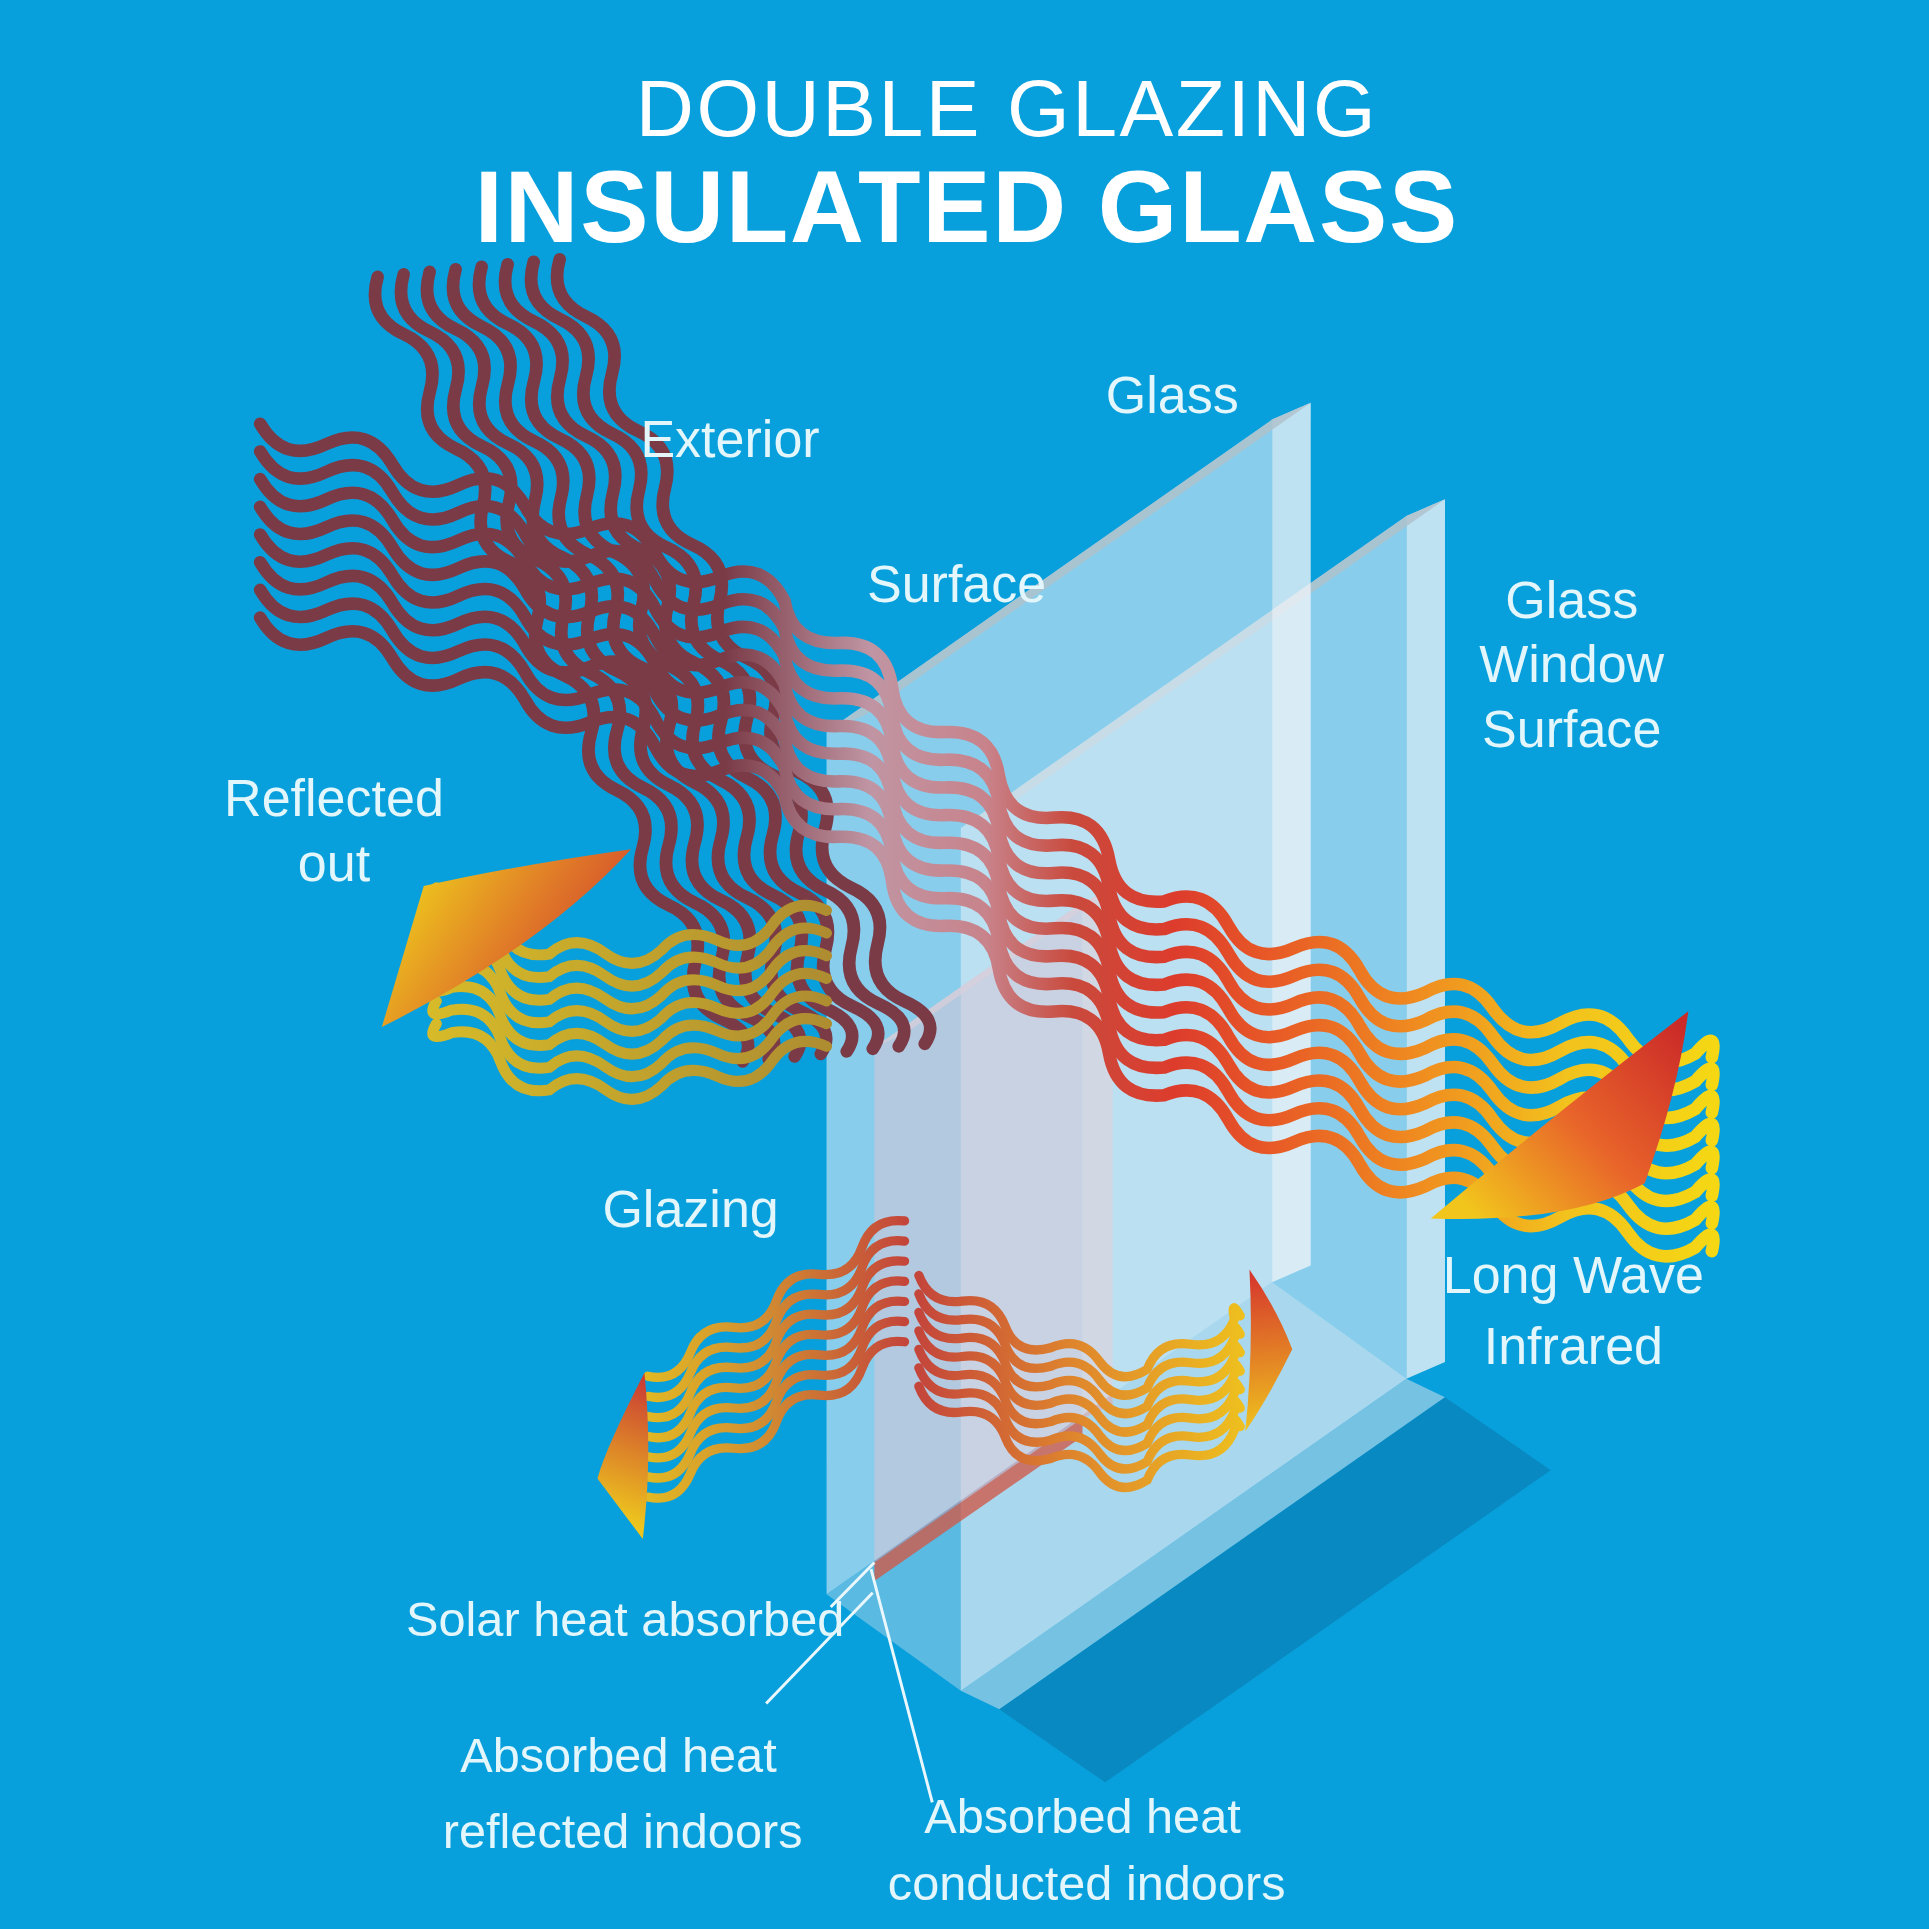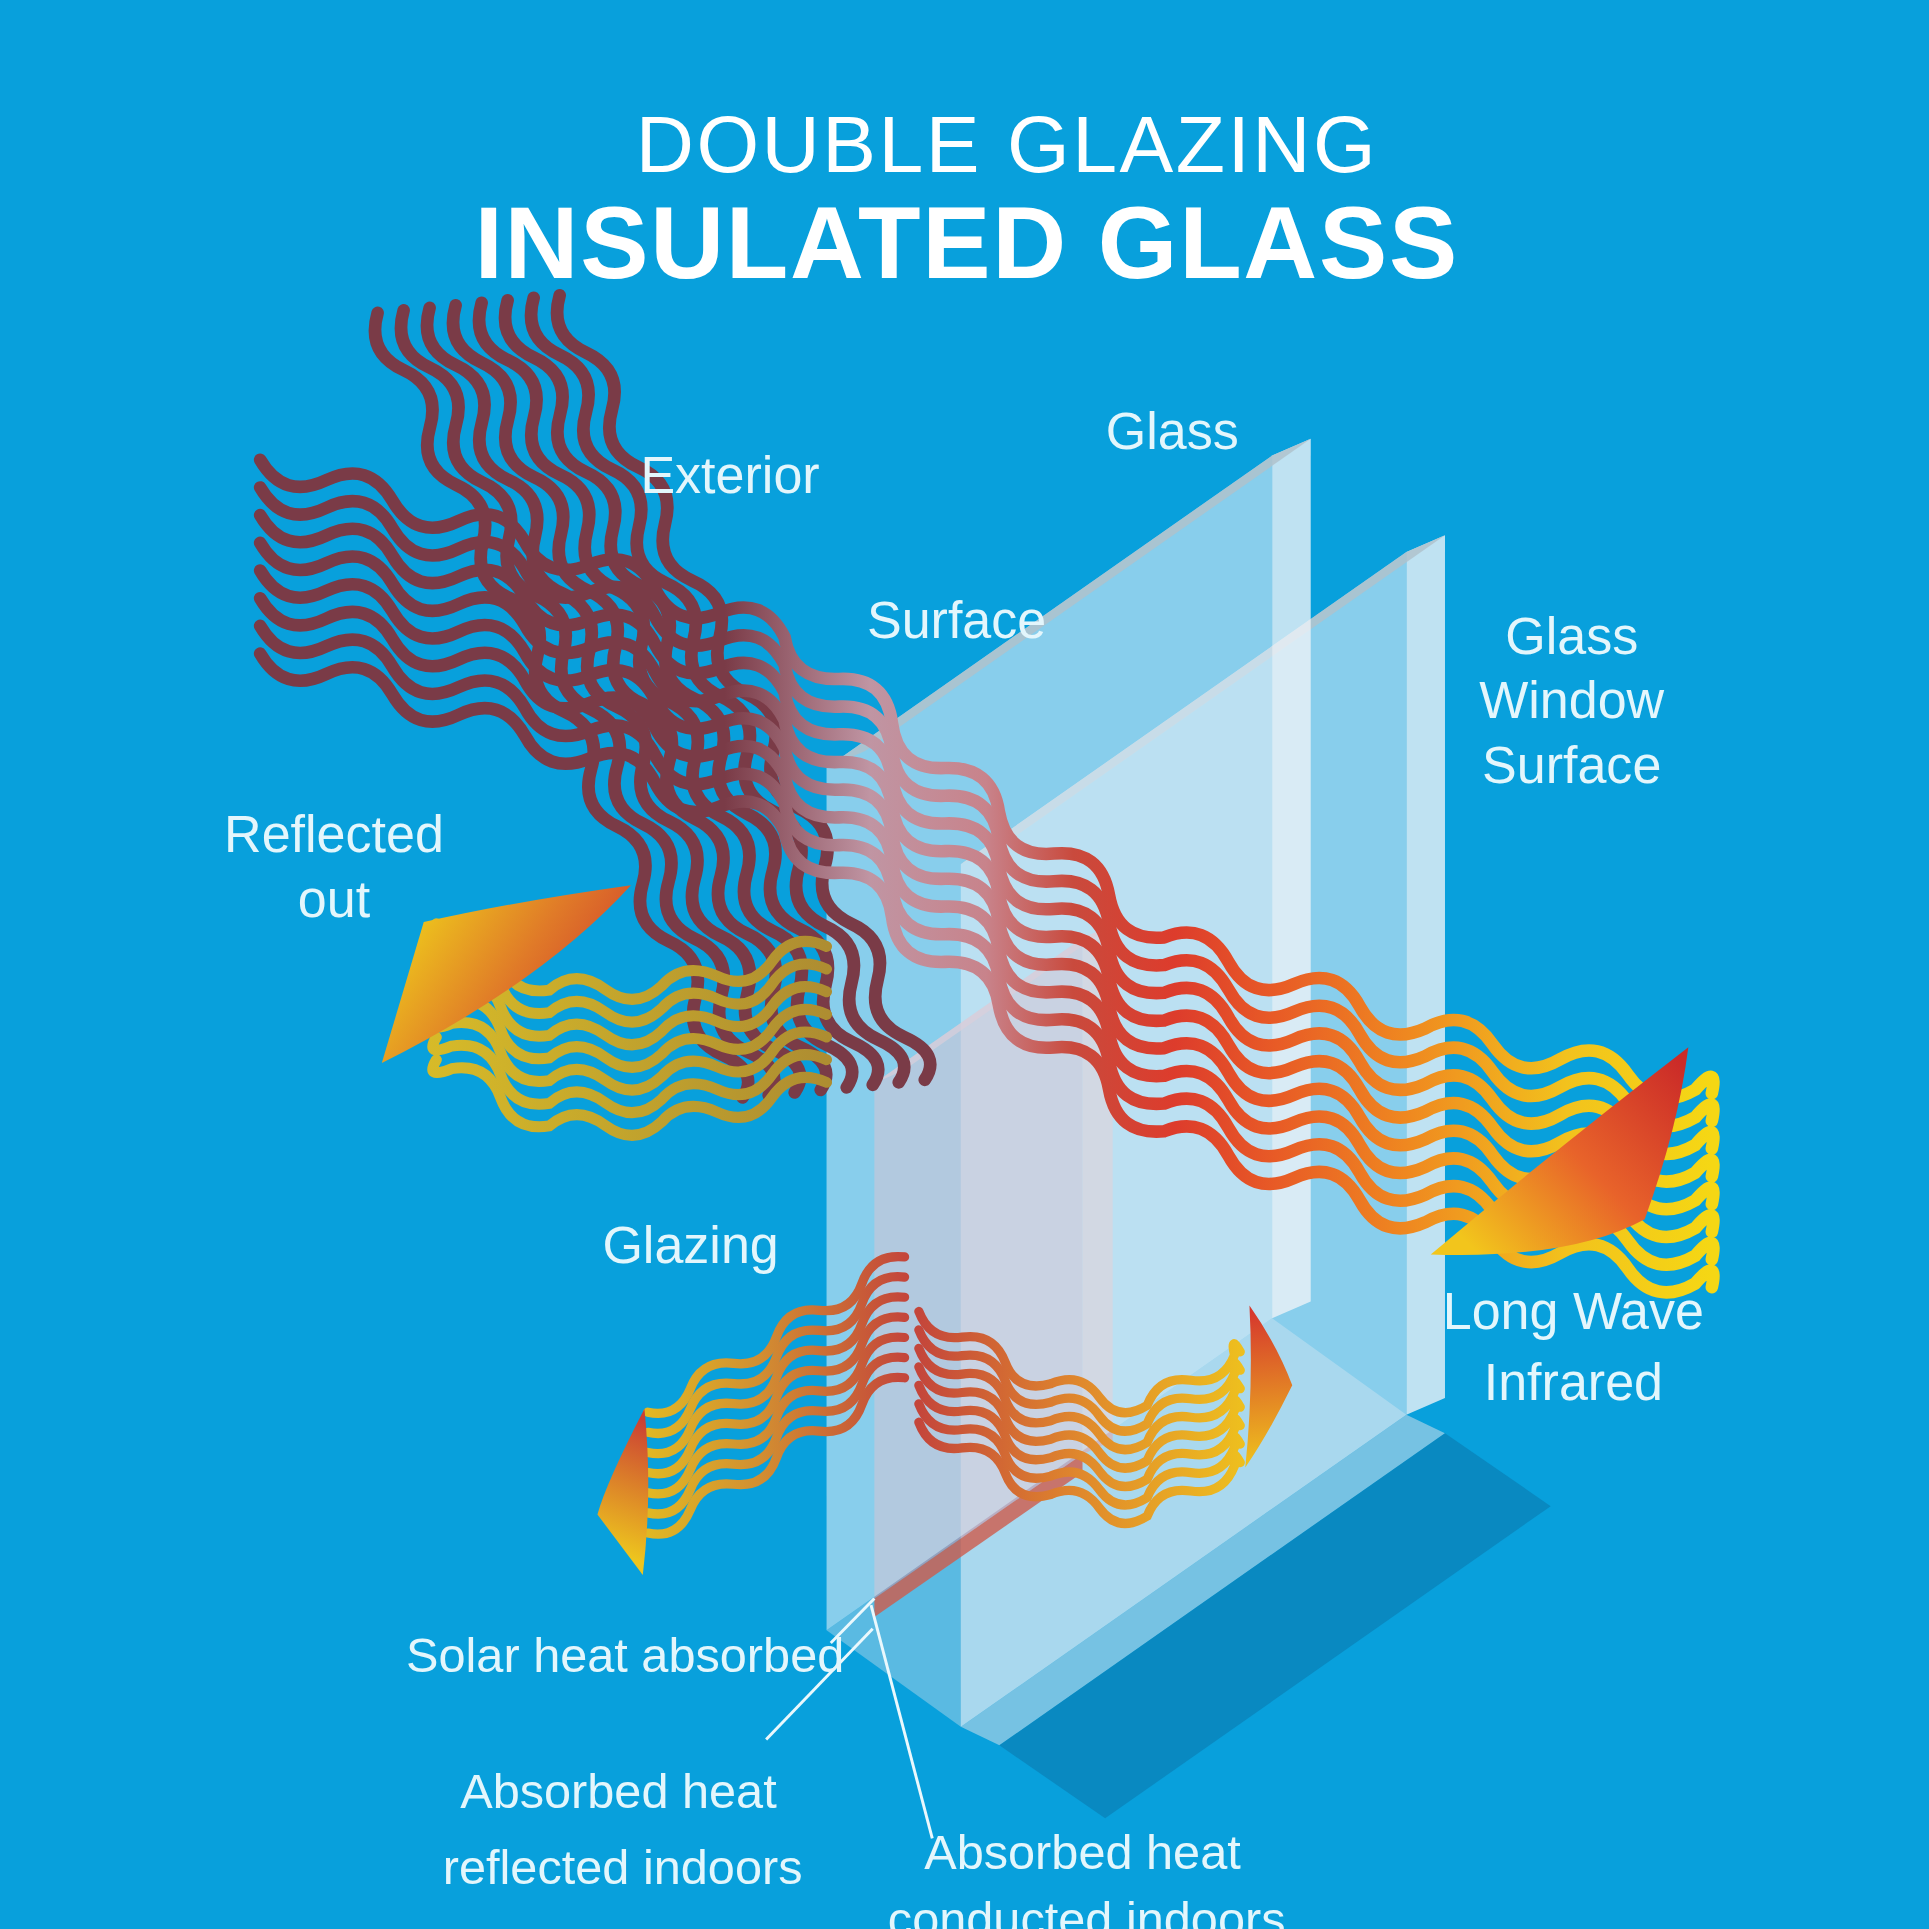--- a/index.html
+++ b/index.html
@@ -1,16 +1,16 @@
 <!DOCTYPE html>
 <html style="font-size:13.4px"><head>
 <meta charset="utf-8">
 <style>
   html,body{margin:0;padding:0;background:#08A0DC;width:1930px;height:1930px;overflow:hidden;}
-  #stage{position:relative;width:1930px;height:1384px;margin-top:36px;}
+  #stage{position:relative;width:1930px;height:1384px;}
   svg{position:absolute;left:0;top:0;}
   text{font-family:"Liberation Sans", sans-serif;}
   .title1{font-size:96px;letter-spacing:3px;font-weight:400;}
   .title2{font-size:122px;font-weight:700;letter-spacing:2px;}
   .lbl{font-size:62px;font-weight:400;}
   .lbl-s{font-size:58px;font-weight:400;}
 </style>
 </head>
 <body>
 

